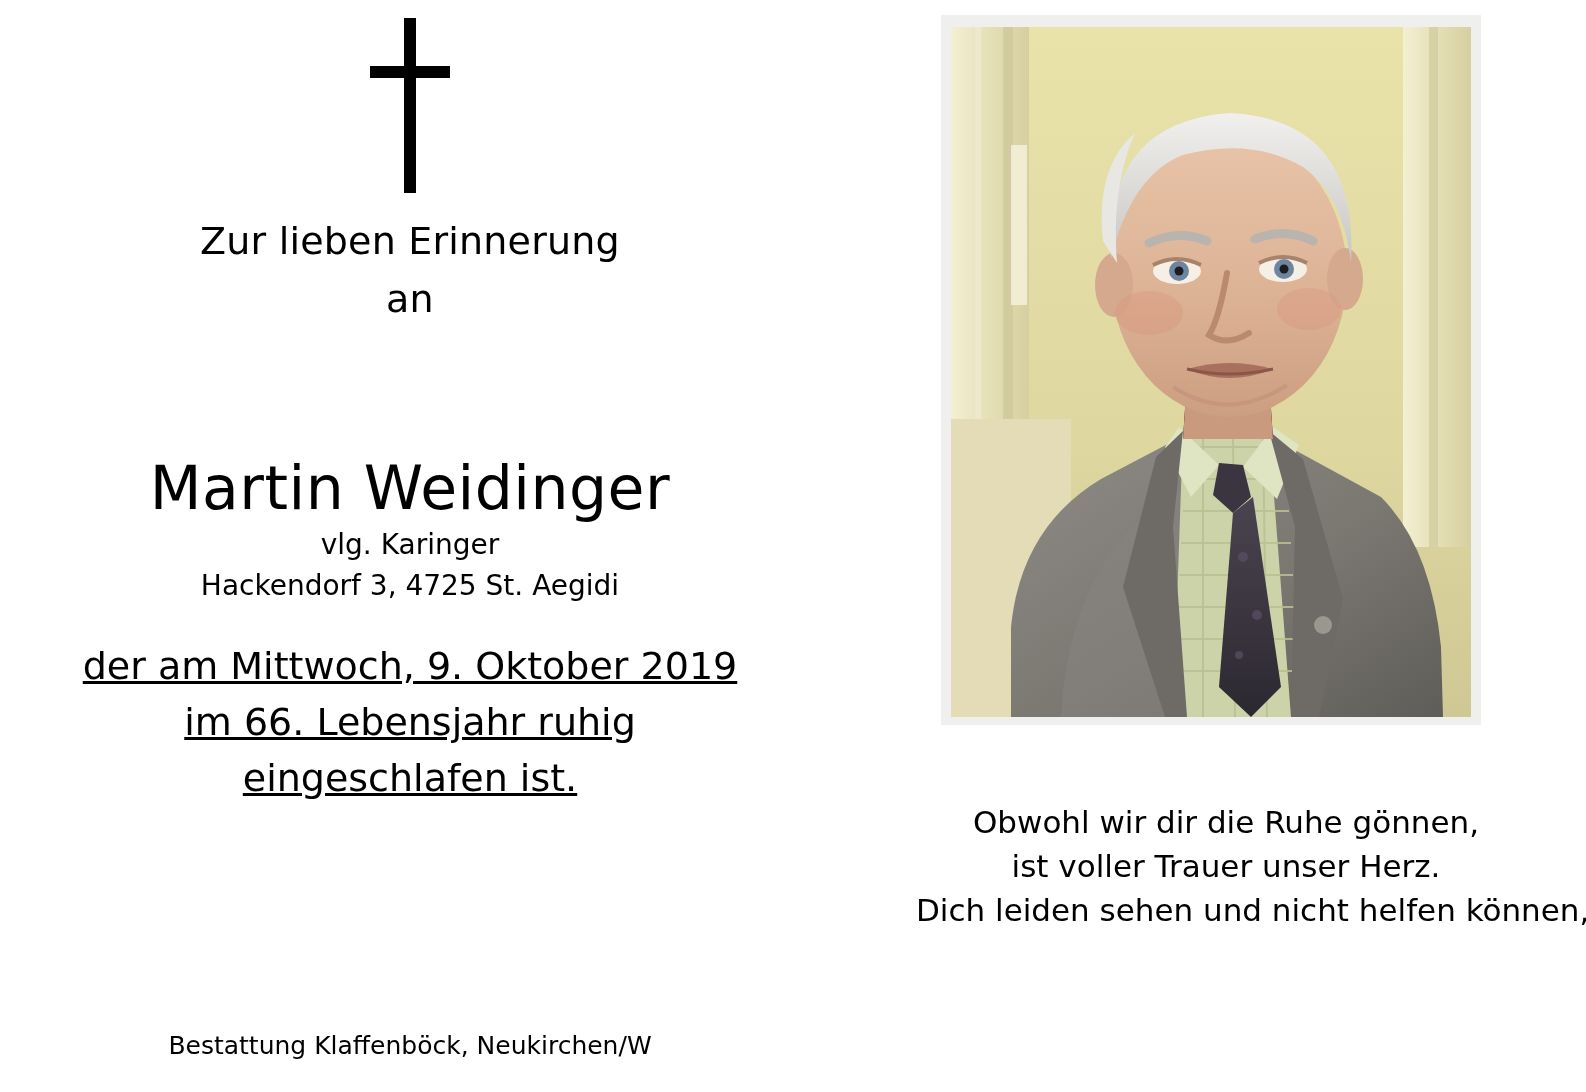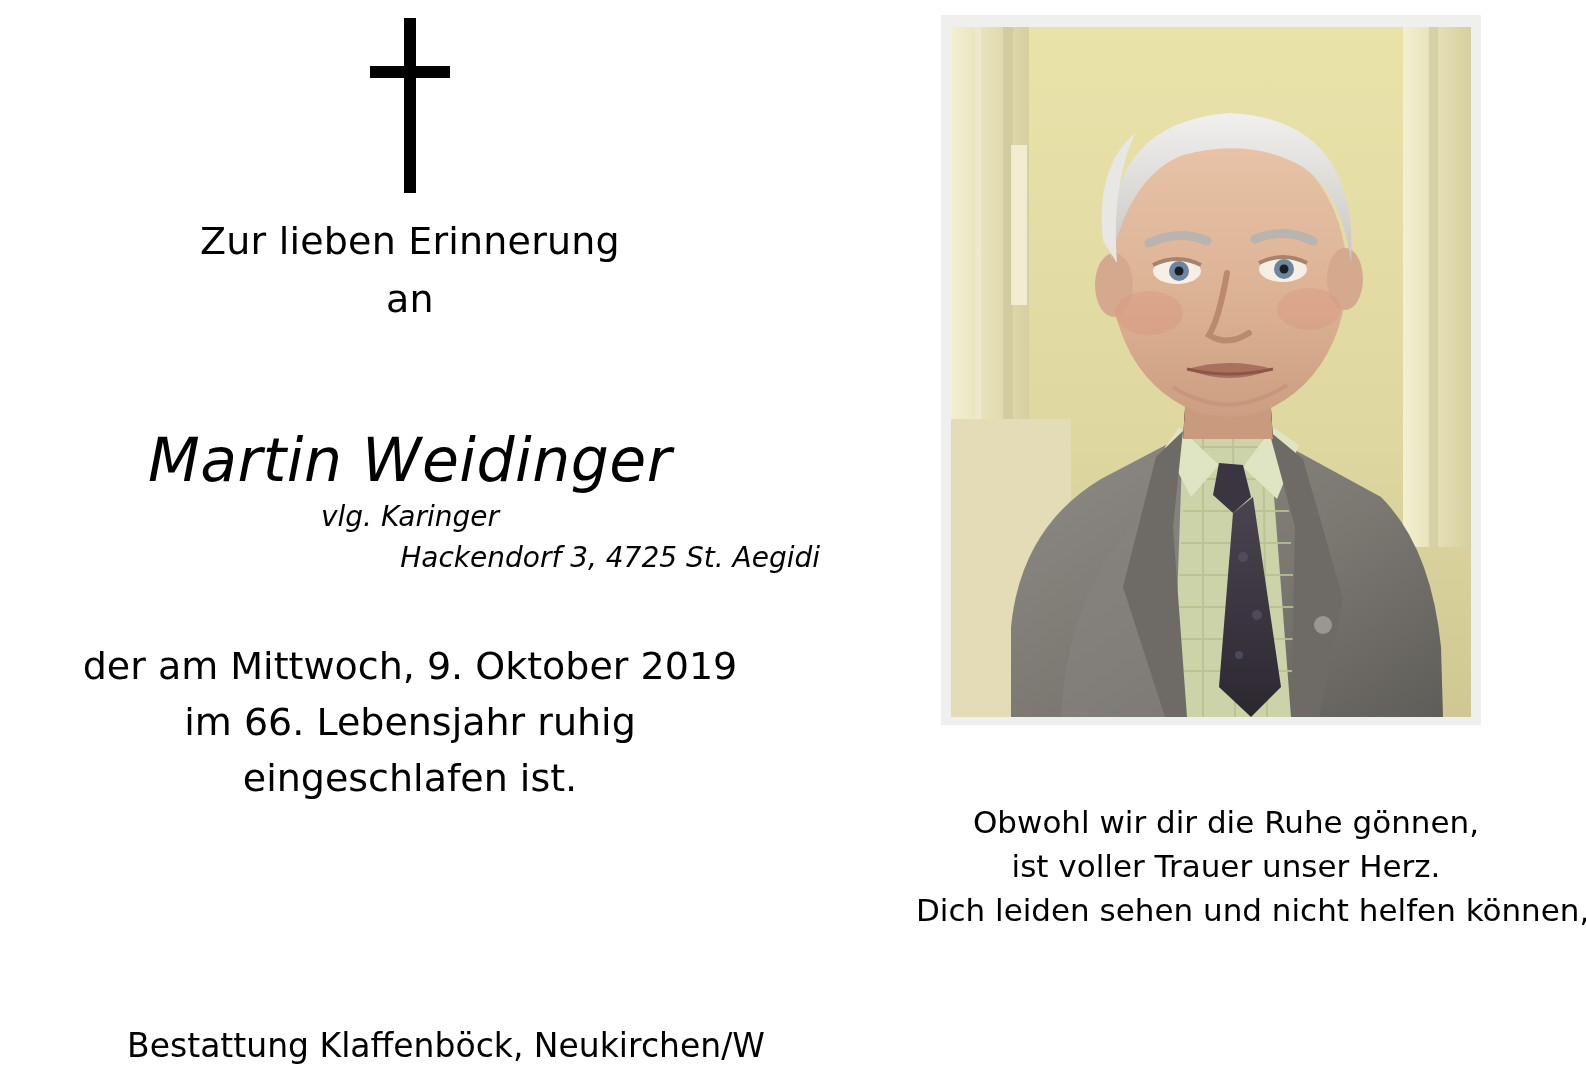--- a/index.html
+++ b/index.html
@@ -48,60 +48,58 @@
     text-align: center;
     font-size: 38px;
     line-height: 58px;
     font-weight: 400;
     letter-spacing: 0.2px;
   }
 
   .name-block {
     position: absolute;
     left: 0;
-    top: 424px;
-    width: 820px;
-    text-align: center;
-    font-style: italic;
+    top: 452px;
+    width: 820px;
+    text-align: center;
   }
   .deceased-name {
     font-size: 60px;
     line-height: 72px;
     font-weight: 400;
     letter-spacing: 0.5px;
   }
   .vulgo-name {
     font-size: 28px;
     line-height: 42px;
   }
   .address {
     font-size: 28px;
     line-height: 40px;
-    text-align: right;
   }
 
   .passing-text {
     position: absolute;
     left: 0;
     top: 638px;
     width: 820px;
     text-align: center;
     font-size: 38px;
     line-height: 56px;
+    text-decoration: underline;
   }
 
   .funeral-home {
     position: absolute;
     left: 0;
     top: 1030px;
     width: 820px;
     text-align: center;
-    font-size: 33px;
+    font-size: 25px;
     line-height: 32px;
-    padding-left: 36px;
   }
 
   
   .right-col {
     position: absolute;
     left: 916px;
     top: 0;
     width: 646px;
     height: 1092px;
   }

